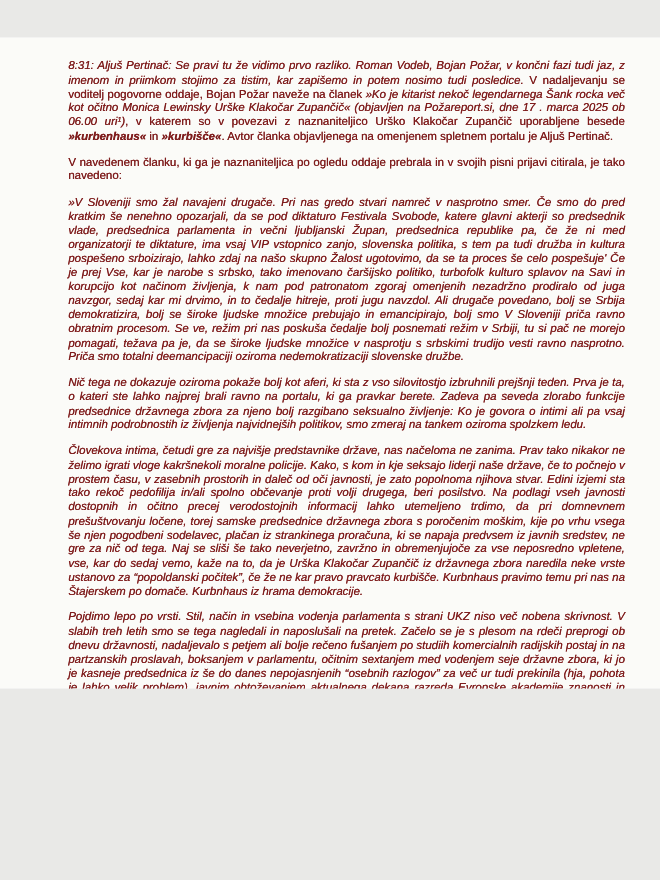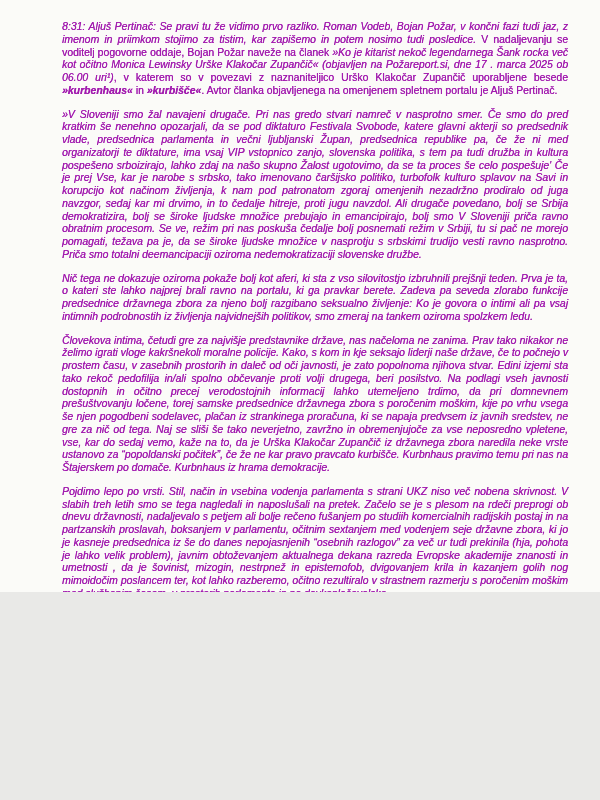--- a/index.html
+++ b/index.html
@@ -6,21 +6,22 @@
   body {
     width:600px; height:800px;
     background:#e9e9e7;
     font-family:"Liberation Sans", sans-serif;
   }
   .sheet {
     position:relative;
     width:600px; height:592px;
     background:#fbfbf8;
     overflow:hidden;
-    color:#a21caf;
+    color:#7f1d1d;
+    margin-top:34px;
   }
   .content {
     position:absolute;
     left:62px; top:21px;
     width:506px;
     font-size:10.45px;
     line-height:12.75px;
     text-align:justify;
     text-shadow:0.2px 0 0 currentColor;
   }
@@ -48,20 +49,21 @@
   .fn-url { font-style:italic; font-size:10px; }
 </style>
 </head>
 <body>
 
 <div class="sheet">
   <div class="content">
 
     <p><span class="it">8:31: Aljuš Pertinač: Se pravi tu že vidimo prvo razliko. Roman Vodeb, Bojan Požar, v končni fazi tudi jaz, z imenom in priimkom stojimo za tistim, kar zapišemo in potem nosimo tudi posledice. </span><span>V nadaljevanju se voditelj pogovorne oddaje, Bojan Požar naveže na članek </span><span class="it">»Ko je kitarist nekoč legendarnega Šank rocka več kot očitno Monica Lewinsky Urške Klakočar Zupančič« (objavljen na Požareport.si, dne 17 . marca 2025 ob 06.00 uri¹)</span><span>, v katerem so v povezavi z naznaniteljico Urško Klakočar Zupančič uporabljene besede </span><span class="bi">»kurbenhaus«</span><span> in </span><span class="bi">»kurbišče«</span><span>. Avtor članka objavljenega na omenjenem spletnem portalu je Aljuš Pertinač.</span></p>
 
+    <p>V navedenem članku, ki ga je naznaniteljica po ogledu oddaje prebrala in v svojih pisni prijavi citirala, je tako navedeno:</p>
 
     <p class="it">»V Sloveniji smo žal navajeni drugače. Pri nas gredo stvari namreč v nasprotno smer. Če smo do pred kratkim še nenehno opozarjali, da se pod diktaturo Festivala Svobode, katere glavni akterji so predsednik vlade, predsednica parlamenta in večni ljubljanski Župan, predsednica republike pa, če že ni med organizatorji te diktature, ima vsaj VIP vstopnico zanjo, slovenska politika, s tem pa tudi družba in kultura pospešeno srboizirajo, lahko zdaj na našo skupno Žalost ugotovimo, da se ta proces še celo pospešuje' Če je prej Vse, kar je narobe s srbsko, tako imenovano čaršijsko politiko, turbofolk kulturo splavov na Savi in korupcijo kot načinom življenja, k nam pod patronatom zgoraj omenjenih nezadržno prodiralo od juga navzgor, sedaj kar mi drvimo, in to čedalje hitreje, proti jugu navzdol. Ali drugače povedano, bolj se Srbija demokratizira, bolj se široke ljudske množice prebujajo in emancipirajo, bolj smo V Sloveniji priča ravno obratnim procesom. Se ve, režim pri nas poskuša čedalje bolj posnemati režim v Srbiji, tu si pač ne morejo pomagati, težava pa je, da se široke ljudske množice v nasprotju s srbskimi trudijo vesti ravno nasprotno. Priča smo totalni deemancipaciji oziroma nedemokratizaciji slovenske družbe.</p>
 
     <p class="it">Nič tega ne dokazuje oziroma pokaže bolj kot aferi, ki sta z vso silovitostjo izbruhnili prejšnji teden. Prva je ta, o kateri ste lahko najprej brali ravno na portalu, ki ga pravkar berete. Zadeva pa seveda zlorabo funkcije predsednice državnega zbora za njeno bolj razgibano seksualno življenje: Ko je govora o intimi ali pa vsaj intimnih podrobnostih iz življenja najvidnejših politikov, smo zmeraj na tankem oziroma spolzkem ledu.</p>
 
     <p class="it">Človekova intima, četudi gre za najvišje predstavnike države, nas načeloma ne zanima. Prav tako nikakor ne želimo igrati vloge kakršnekoli moralne policije. Kako, s kom in kje seksajo liderji naše države, če to počnejo v prostem času, v zasebnih prostorih in daleč od oči javnosti, je zato popolnoma njihova stvar. Edini izjemi sta tako rekoč pedofilija in/ali spolno občevanje proti volji drugega, beri posilstvo. Na podlagi vseh javnosti dostopnih in očitno precej verodostojnih informacij lahko utemeljeno trdimo, da pri domnevnem prešuštvovanju ločene, torej samske predsednice državnega zbora s poročenim moškim, kije po vrhu vsega še njen pogodbeni sodelavec, plačan iz strankinega proračuna, ki se napaja predvsem iz javnih sredstev, ne gre za nič od tega. Naj se sliši še tako neverjetno, zavržno in obremenjujoče za vse neposredno vpletene, vse, kar do sedaj vemo, kaže na to, da je Urška Klakočar Zupančič iz državnega zbora naredila neke vrste ustanovo za “popoldanski počitek”, če že ne kar pravo pravcato kurbišče. Kurbnhaus pravimo temu pri nas na Štajerskem po domače. Kurbnhaus iz hrama demokracije.</p>
 
     <p class="it">Pojdimo lepo po vrsti. Stil, način in vsebina vodenja parlamenta s strani UKZ niso več nobena skrivnost. V slabih treh letih smo se tega nagledali in naposlušali na pretek. Začelo se je s plesom na rdeči preprogi ob dnevu državnosti, nadaljevalo s petjem ali bolje rečeno fušanjem po studiih komercialnih radijskih postaj in na partzanskih proslavah, boksanjem v parlamentu, očitnim sextanjem med vodenjem seje državne zbora, ki jo je kasneje predsednica iz še do danes nepojasnjenih “osebnih razlogov” za več ur tudi prekinila (hja, pohota je lahko velik problem), javnim obtoževanjem aktualnega dekana razreda Evropske akademije znanosti in umetnosti , da je šovinist, mizogin, nestrpnež in epistemofob, dvigovanjem krila in kazanjem golih nog mimoidočim poslancem ter, kot lahko razberemo, očitno rezultiralo v strastnem razmerju s poročenim moškim med službenim časom, v prostorih parlamenta in na davkoplačevalske</p>
 
   </div>

